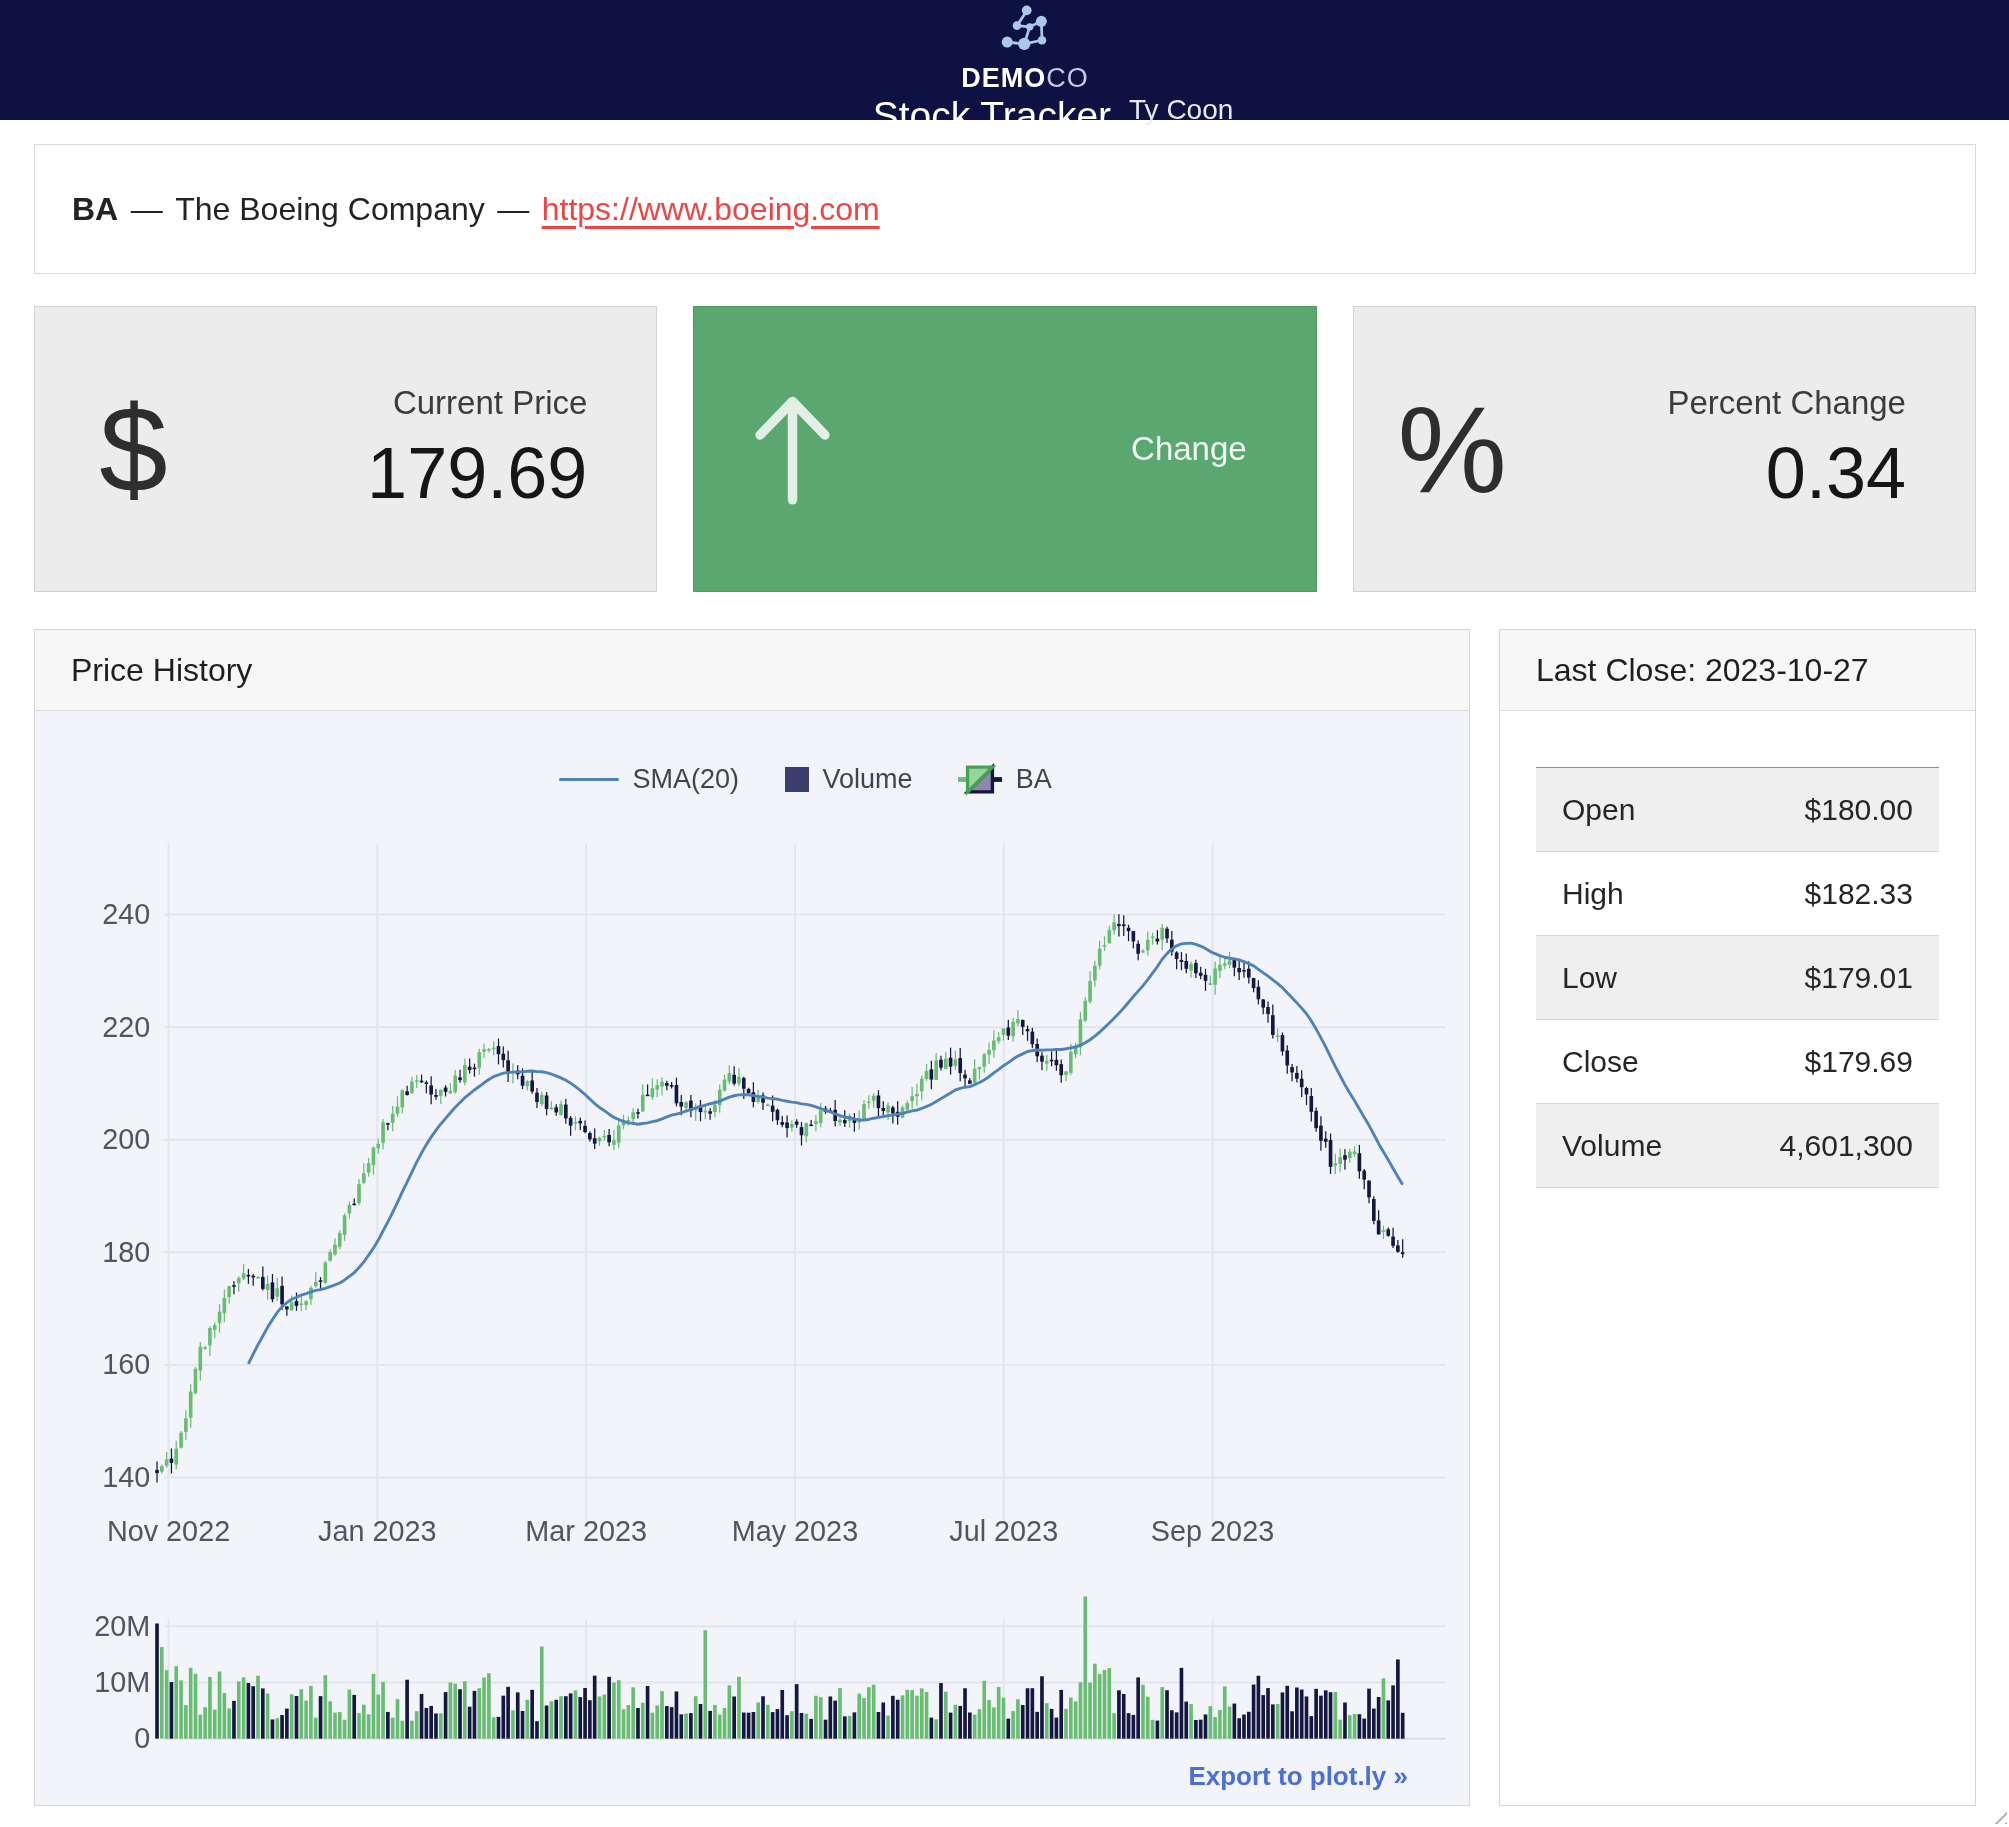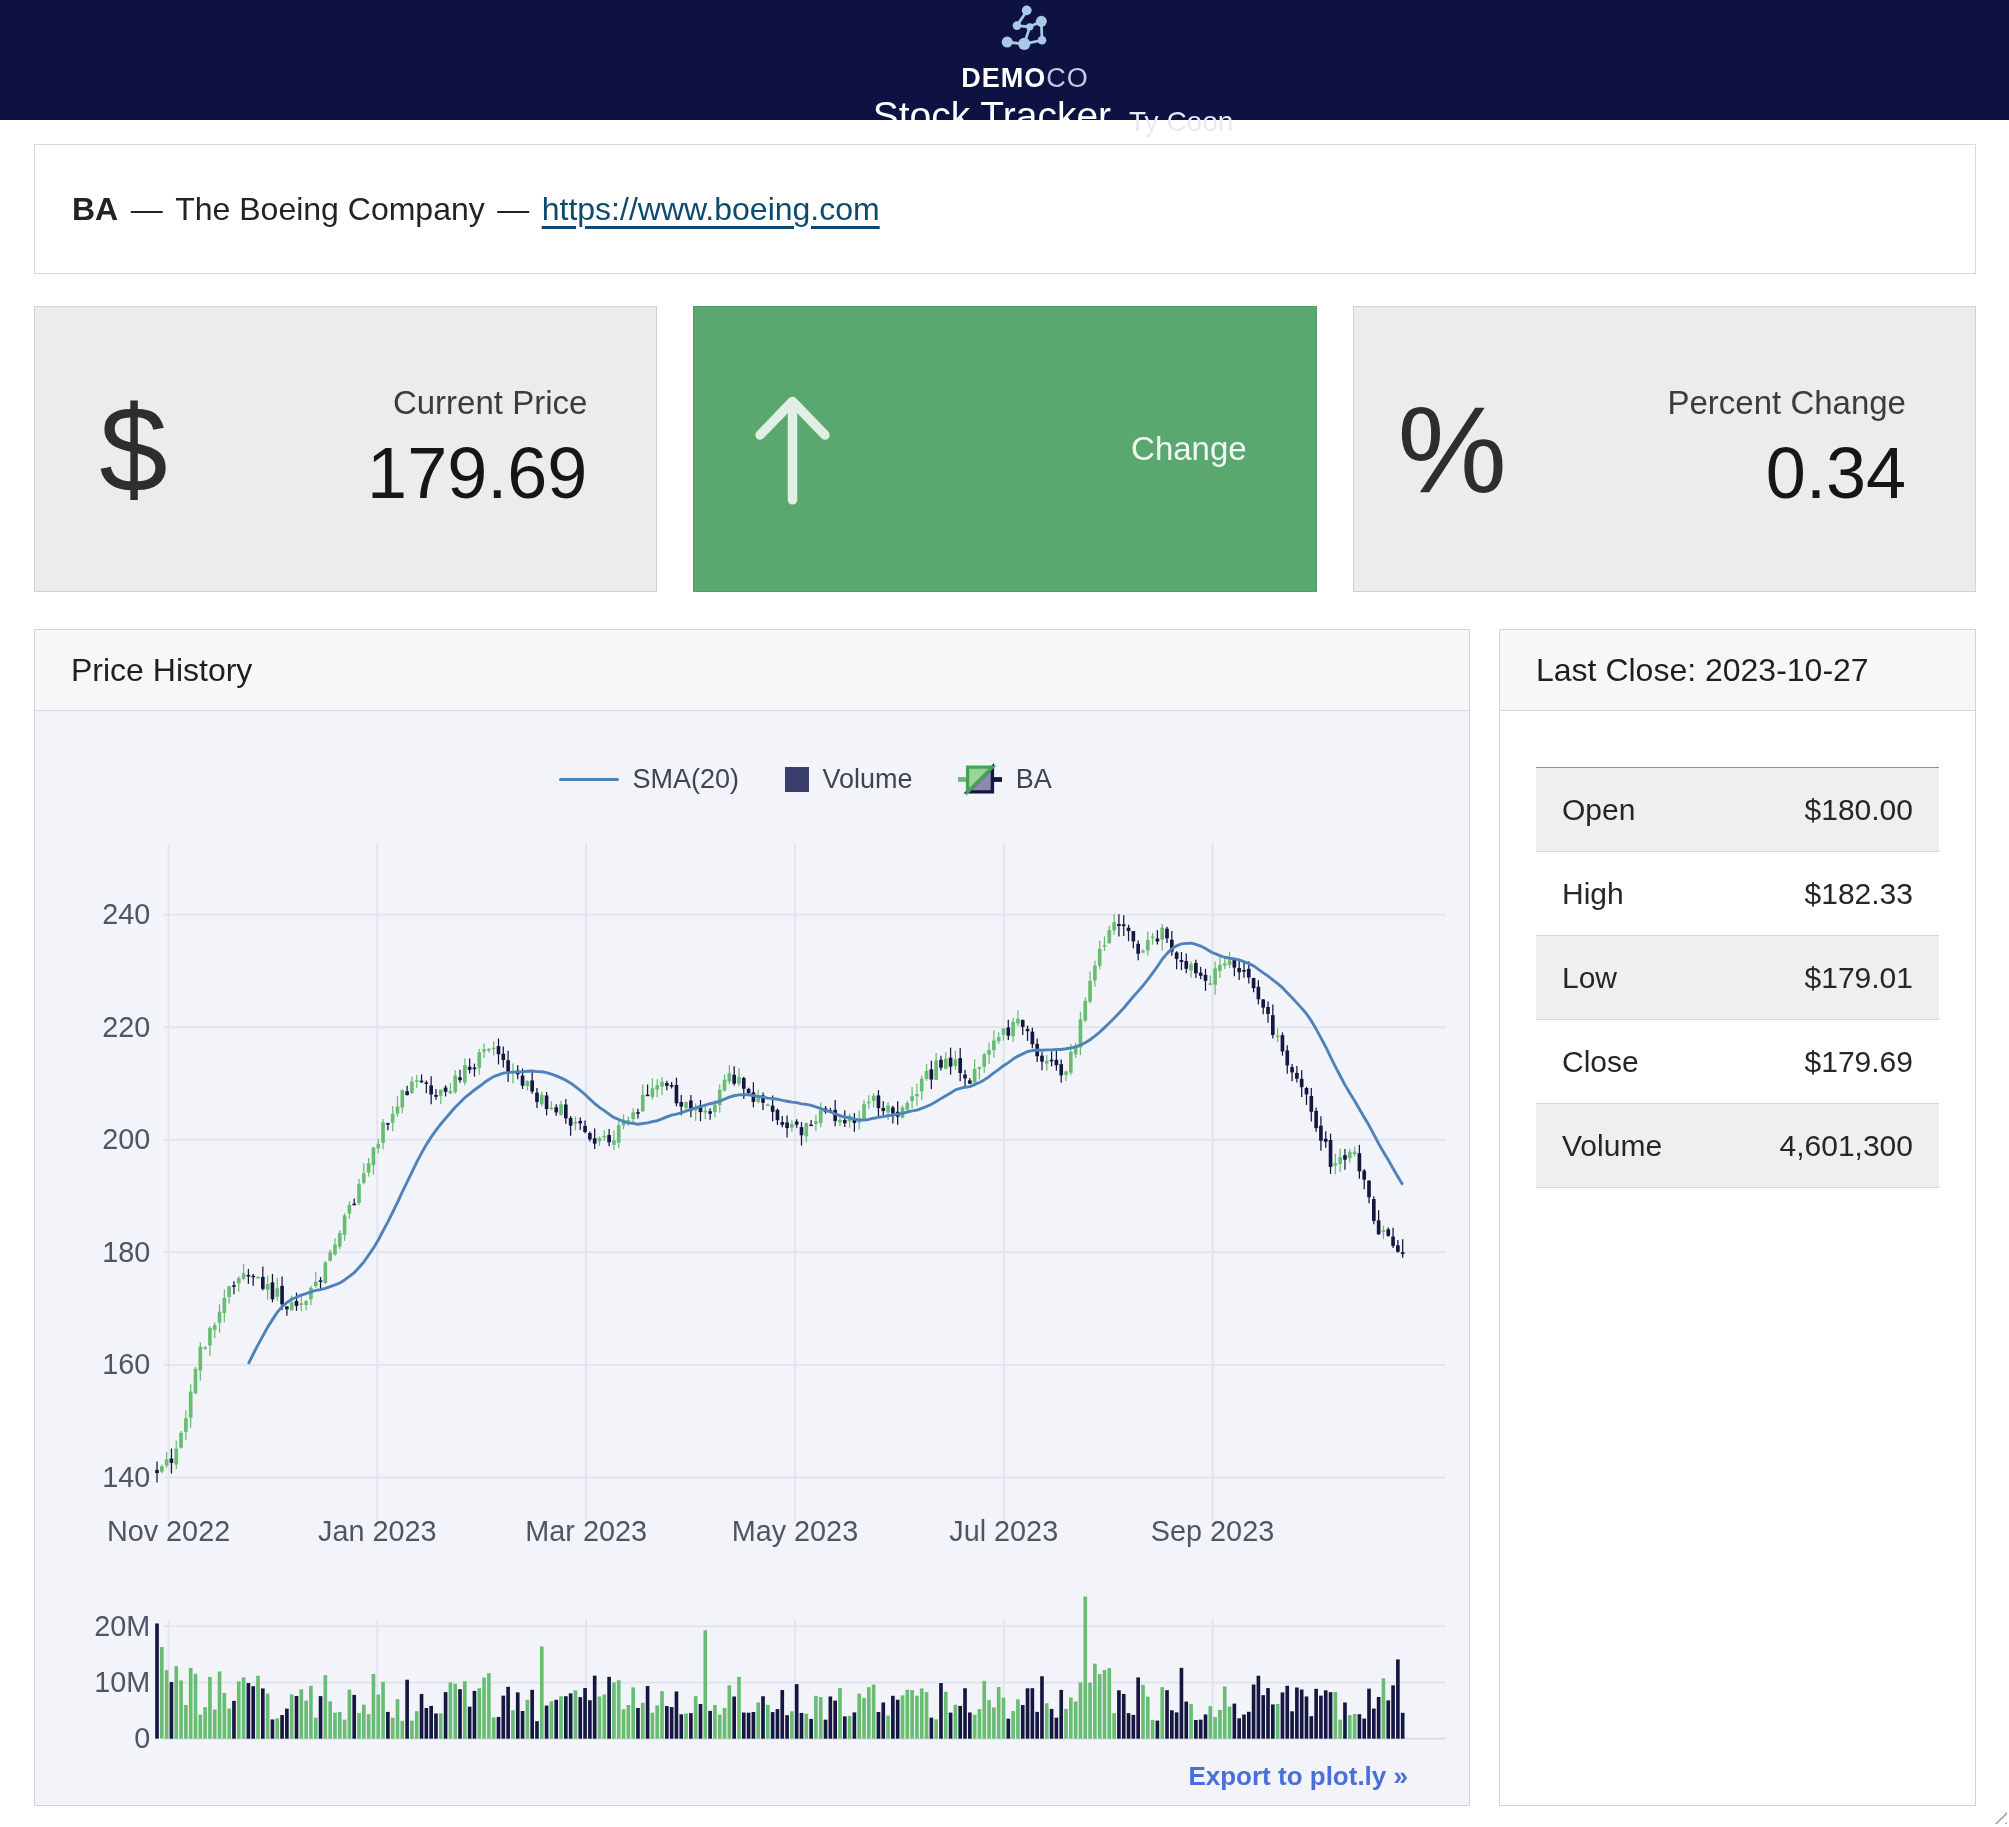--- a/index.html
+++ b/index.html
@@ -13,31 +13,31 @@
   .app-header {
     height:120px; background:#0e1243; display:flex; align-items:center;
     padding-left:40px;
     flex-direction:column;
   }
   .brand { display:flex; flex-direction:column; align-items:center; width:144px; }
   .brand svg { width:61px; height:61px; }
   .brand-text { font-size:27px; letter-spacing:1px; margin-top:1.9px; }
   .brand-text .bold { color:#ffffff; font-weight:bold; }
   .brand-text .light { color:#c3cbe4; font-weight:400; }
-  .title-wrap { display:flex; align-items:flex-end; margin-left:56px; gap:18px; }
+  .title-wrap { display:flex; align-items:flex-start; margin-left:56px; gap:18px; }
   .app-title { font-size:39px; font-weight:400; color:#ffffff; }
   .app-user { font-size:28px; font-weight:400; color:#e8ebf5; }
   
   .company-bar {
     margin:24px 34px 0 34px; height:130px; border:1px solid #dadada;
     background:#ffffff; display:flex; align-items:center; padding-left:37px;
     font-size:32px; color:#232323; gap:12.5px; white-space:nowrap;
   }
   .company-symbol { font-weight:bold; }
-  .company-link { color:#0c4a6e; text-decoration:underline; text-underline-offset:5.8px; }
+  .company-link { color:#ef4444; text-decoration:underline; text-underline-offset:5.8px; }
   
   .stats-row { margin:32px 34px 0 34px; display:flex; gap:36px; }
   .stat-card {
     flex:1; height:286px; background:#ececec; border:1px solid #d2d2d2;
     display:flex; align-items:center;
   }
   .stat-card.green { background:#5aa86f; border-color:#509c64; }
   .stat-icon {
     width:197px; display:flex; justify-content:center; align-items:center;
     font-size:123px; font-weight:500; color:#2e2e2e;

